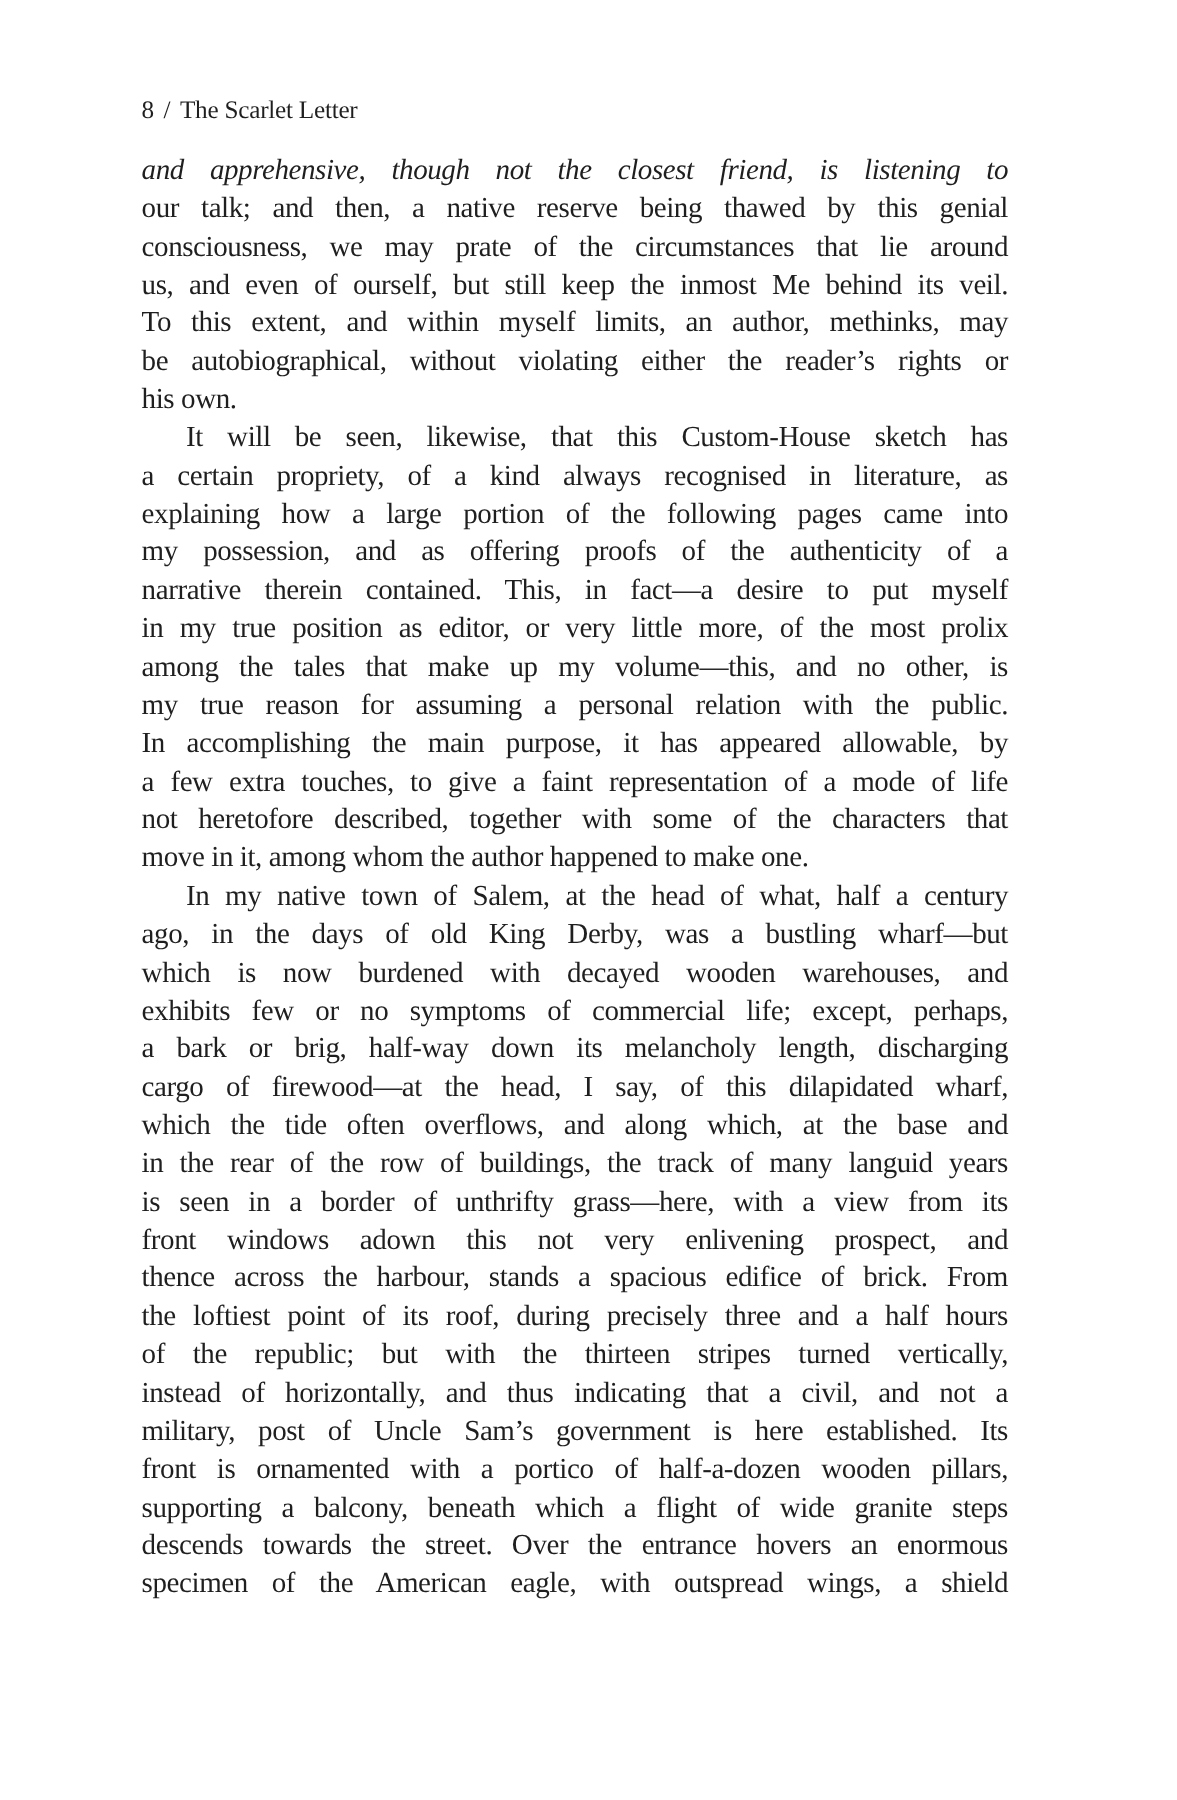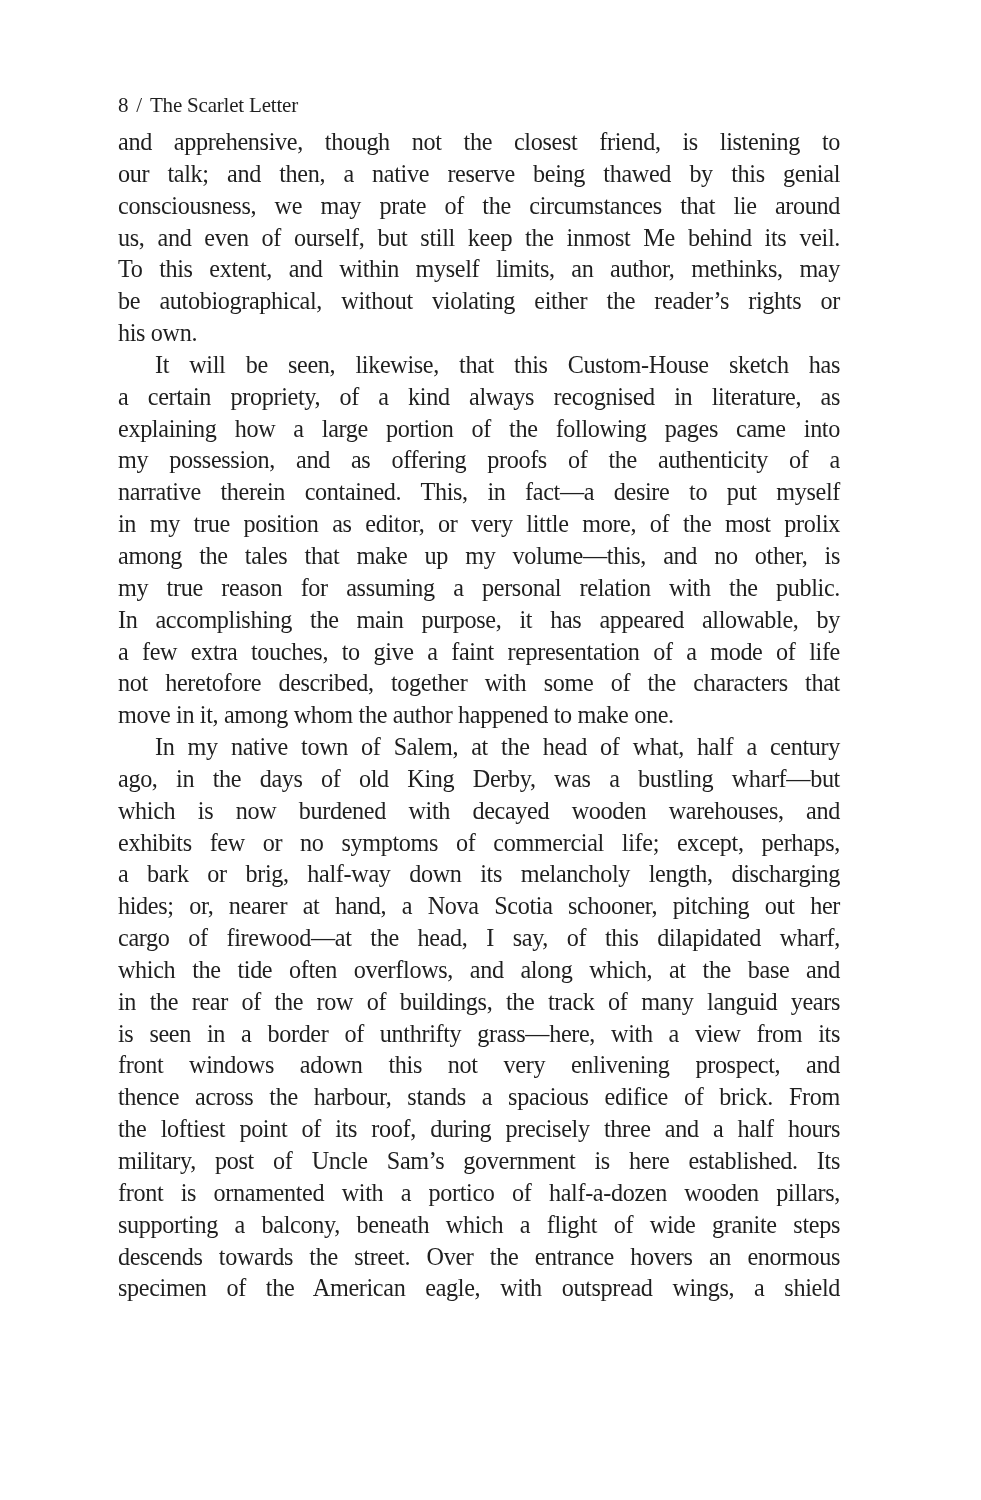--- a/index.html
+++ b/index.html
@@ -11,21 +11,21 @@
       width: 981px;
       height: 1500px;
       position: relative;
       overflow: hidden;
       color: #1f1f1f;
       font-family: "Liberation Serif", "DejaVu Serif", serif;
     }
     .running-head {
       position: absolute;
       left: 118px;
-      top: 92px;
+      top: 78px;
       font-size: 21px;
       line-height: 26px;
       letter-spacing: -0.2px;
       white-space: pre;
     }
     .running-head .sep {
       display: inline-block;
       margin: 0 8px;
     }
     .text-block {
@@ -52,21 +52,21 @@
       padding-left: 37px;
     }
   </style>
 </head>
 <body>
 
 <div class="running-head"><span>8</span><span class="sep">/</span><span>The Scarlet Letter</span></div>
 
 <div class="text-block">
   <div>
-    <div class="line" style="text-align: left; word-spacing: 0px;">and apprehensive, though not the closest friend, is listening to</div>
+    <div class="line" style="text-align: left; word-spacing: 0px; font-style: italic;">and apprehensive, though not the closest friend, is listening to</div>
     <div class="line" style="text-align: left; word-spacing: 0px;">our talk; and then, a native reserve being thawed by this genial</div>
     <div class="line" style="text-align: left; word-spacing: 0px;">consciousness, we may prate of the circumstances that lie around</div>
     <div class="line" style="text-align: left; word-spacing: 0px;">us, and even of ourself, but still keep the inmost Me behind its veil.</div>
     <div class="line" style="text-align: left; word-spacing: 0px;">To this extent, and within myself limits, an author, methinks, may</div>
     <div class="line" style="text-align: left; word-spacing: 0px;">be autobiographical, without violating either the reader’s rights or</div>
     <div class="line last">his own.</div>
   </div>
   <div>
     <div class="line indent" style="text-align: left; word-spacing: 0px;">It will be seen, likewise, that this Custom-House sketch has</div>
     <div class="line" style="text-align: left; word-spacing: 0px;">a certain propriety, of a kind always recognised in literature, as</div>
@@ -80,27 +80,28 @@
     <div class="line" style="text-align: left; word-spacing: 0px;">a few extra touches, to give a faint representation of a mode of life</div>
     <div class="line" style="text-align: left; word-spacing: 0px;">not heretofore described, together with some of the characters that</div>
     <div class="line last">move in it, among whom the author happened to make one.</div>
   </div>
   <div>
     <div class="line indent" style="text-align: left; word-spacing: 0px;">In my native town of Salem, at the head of what, half a century</div>
     <div class="line" style="text-align: left; word-spacing: 0px;">ago, in the days of old King Derby, was a bustling wharf—but</div>
     <div class="line" style="text-align: left; word-spacing: 0px;">which is now burdened with decayed wooden warehouses, and</div>
     <div class="line" style="text-align: left; word-spacing: 0px;">exhibits few or no symptoms of commercial life; except, perhaps,</div>
     <div class="line" style="text-align: left; word-spacing: 0px;">a bark or brig, half-way down its melancholy length, discharging</div>
-    <div class="line" style="text-align: left; word-spacing: 0px;">hides; or, nearer at hand, a Nova Scotia schooner, pitching out her</div>
     <div class="line" style="text-align: left; word-spacing: 0px;">cargo of firewood—at the head, I say, of this dilapidated wharf,</div>
     <div class="line" style="text-align: left; word-spacing: 0px;">which the tide often overflows, and along which, at the base and</div>
     <div class="line" style="text-align: left; word-spacing: 0px;">in the rear of the row of buildings, the track of many languid years</div>
     <div class="line" style="text-align: left; word-spacing: 0px;">is seen in a border of unthrifty grass—here, with a view from its</div>
     <div class="line" style="text-align: left; word-spacing: 0px;">front windows adown this not very enlivening prospect, and</div>
     <div class="line" style="text-align: left; word-spacing: 0px;">thence across the harbour, stands a spacious edifice of brick. From</div>
     <div class="line" style="text-align: left; word-spacing: 0px;">the loftiest point of its roof, during precisely three and a half hours</div>
+    <div class="line" style="text-align: left; word-spacing: 0px;">of the republic; but with the thirteen stripes turned vertically,</div>
+    <div class="line" style="text-align: left; word-spacing: 0px;">instead of horizontally, and thus indicating that a civil, and not a</div>
     <div class="line" style="text-align: left; word-spacing: 0px;">military, post of Uncle Sam’s government is here established. Its</div>
     <div class="line" style="text-align: left; word-spacing: 0px;">front is ornamented with a portico of half-a-dozen wooden pillars,</div>
     <div class="line" style="text-align: left; word-spacing: 0px;">supporting a balcony, beneath which a flight of wide granite steps</div>
     <div class="line" style="text-align: left; word-spacing: 0px;">descends towards the street. Over the entrance hovers an enormous</div>
     <div class="line" style="text-align: left; word-spacing: 0px;">specimen of the American eagle, with outspread wings, a shield</div>
   </div>
 </div>
 
 </body></html>

